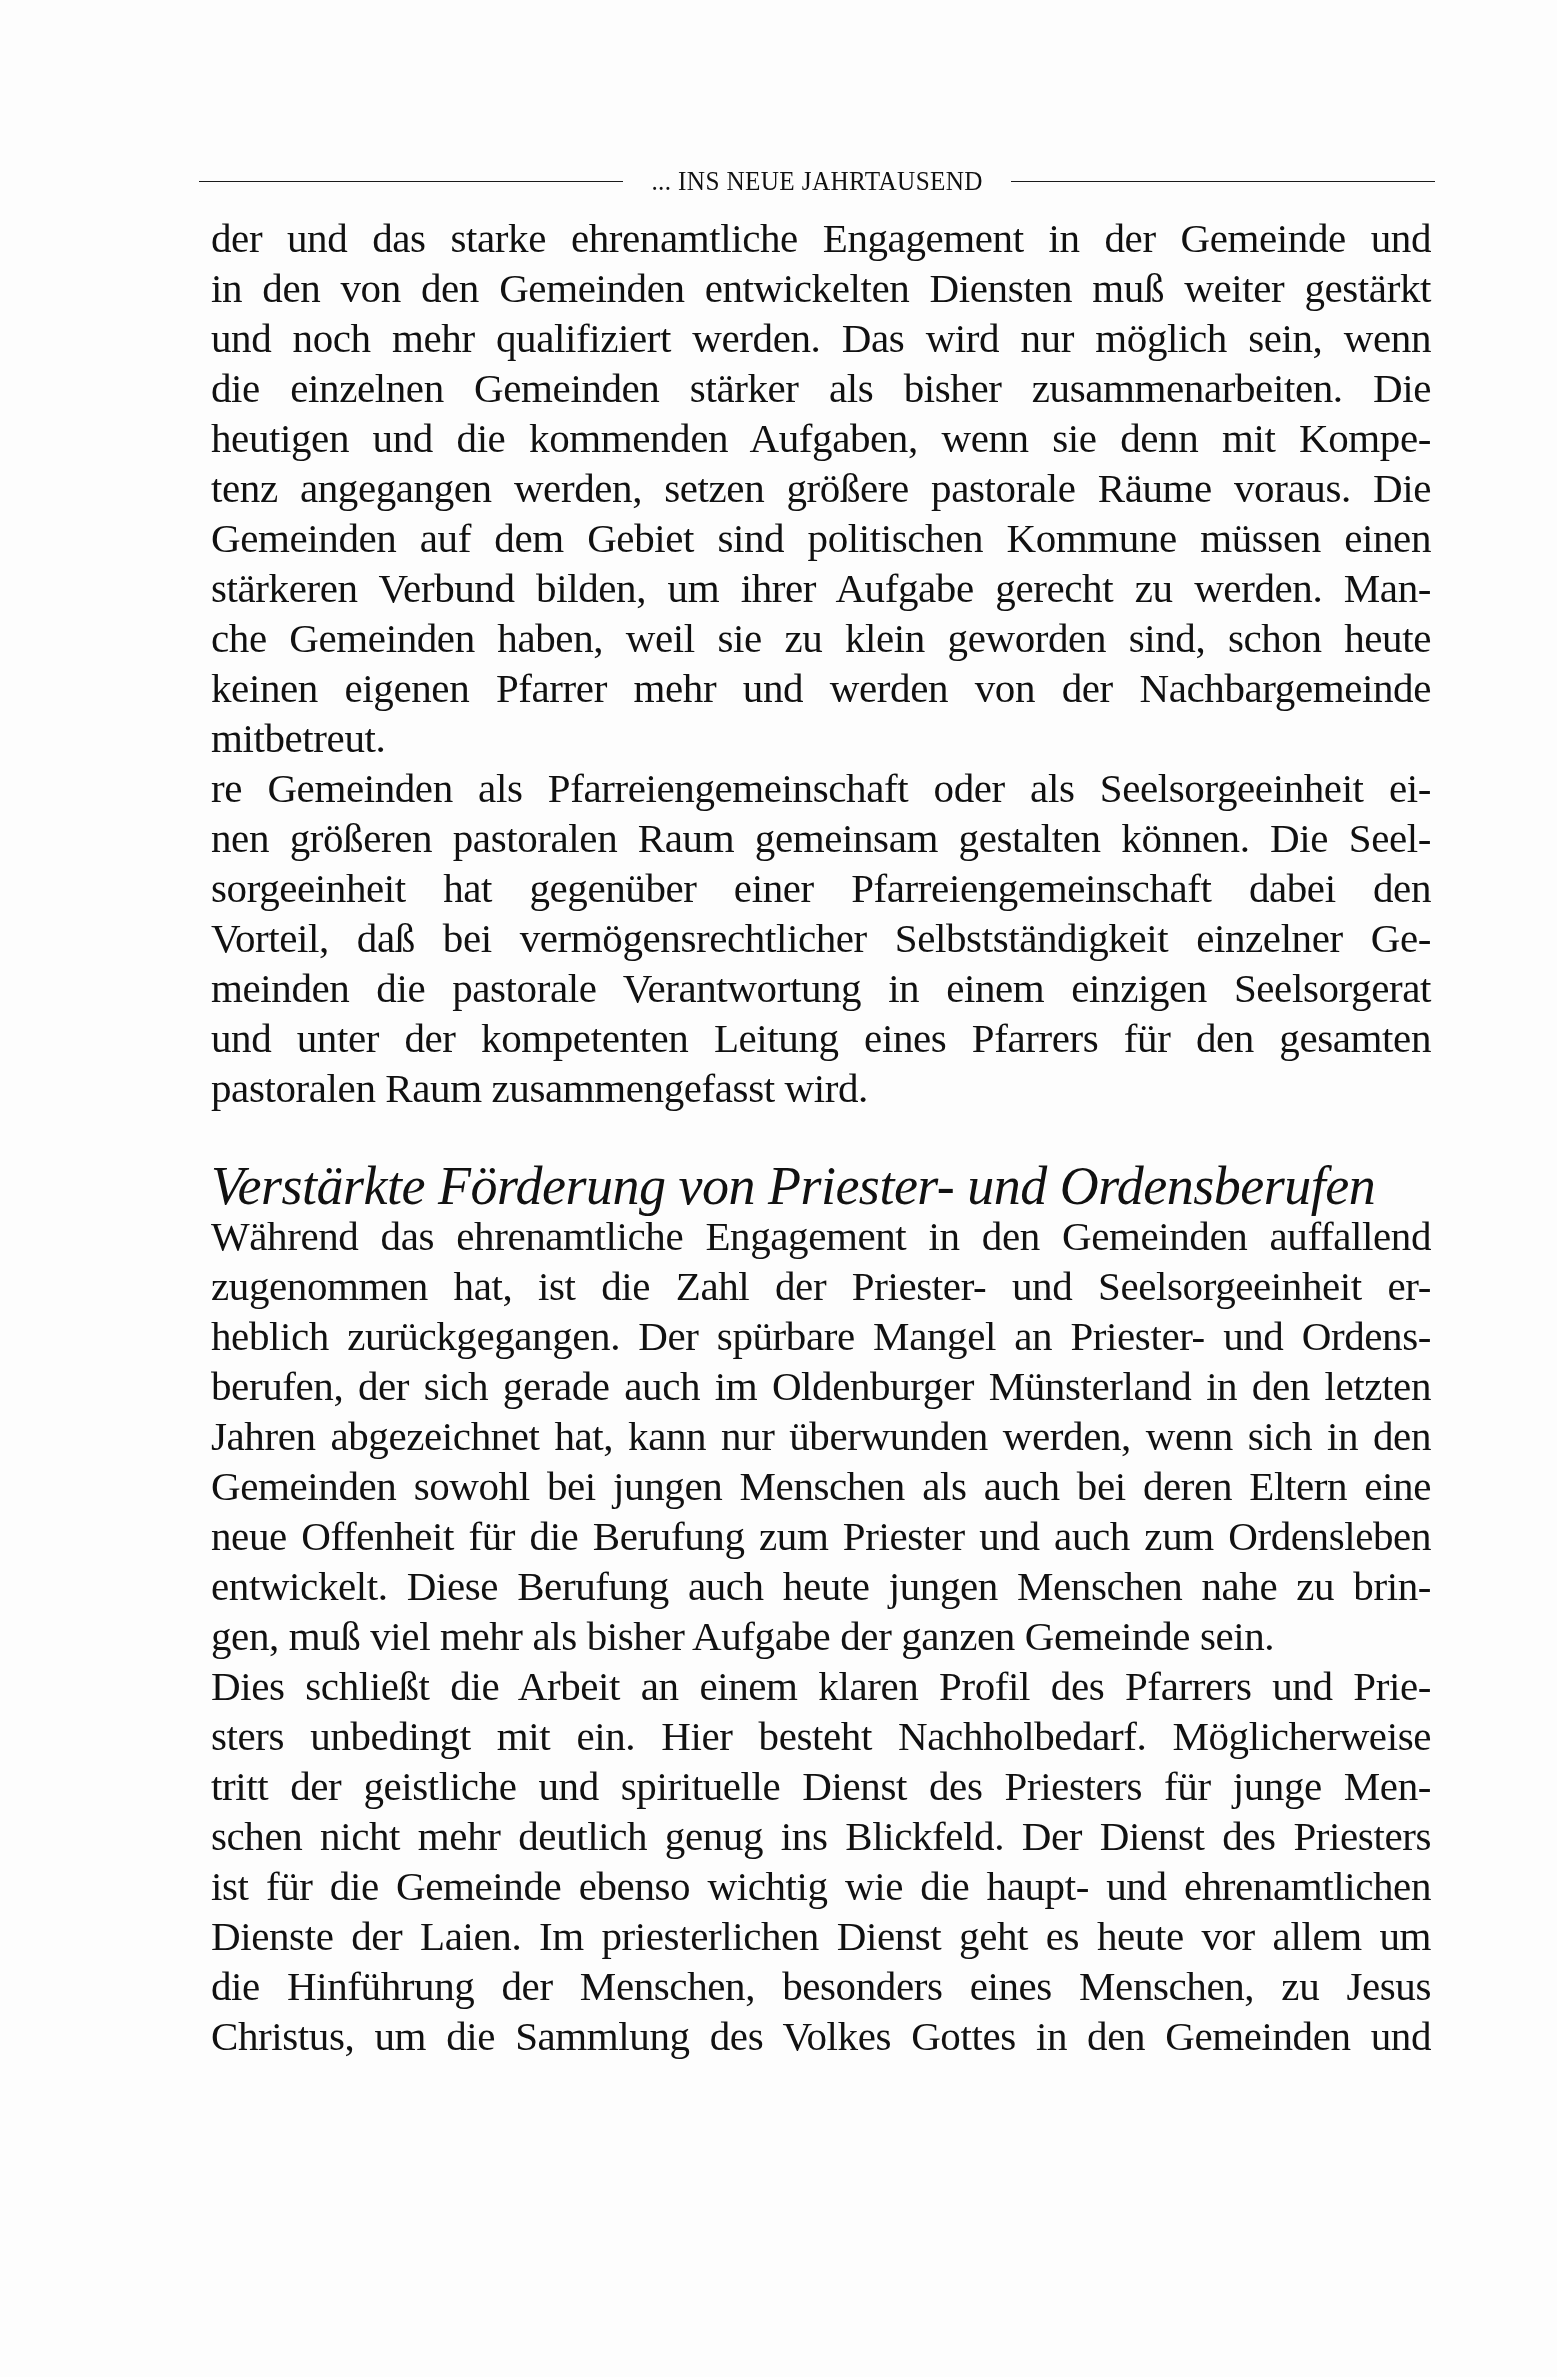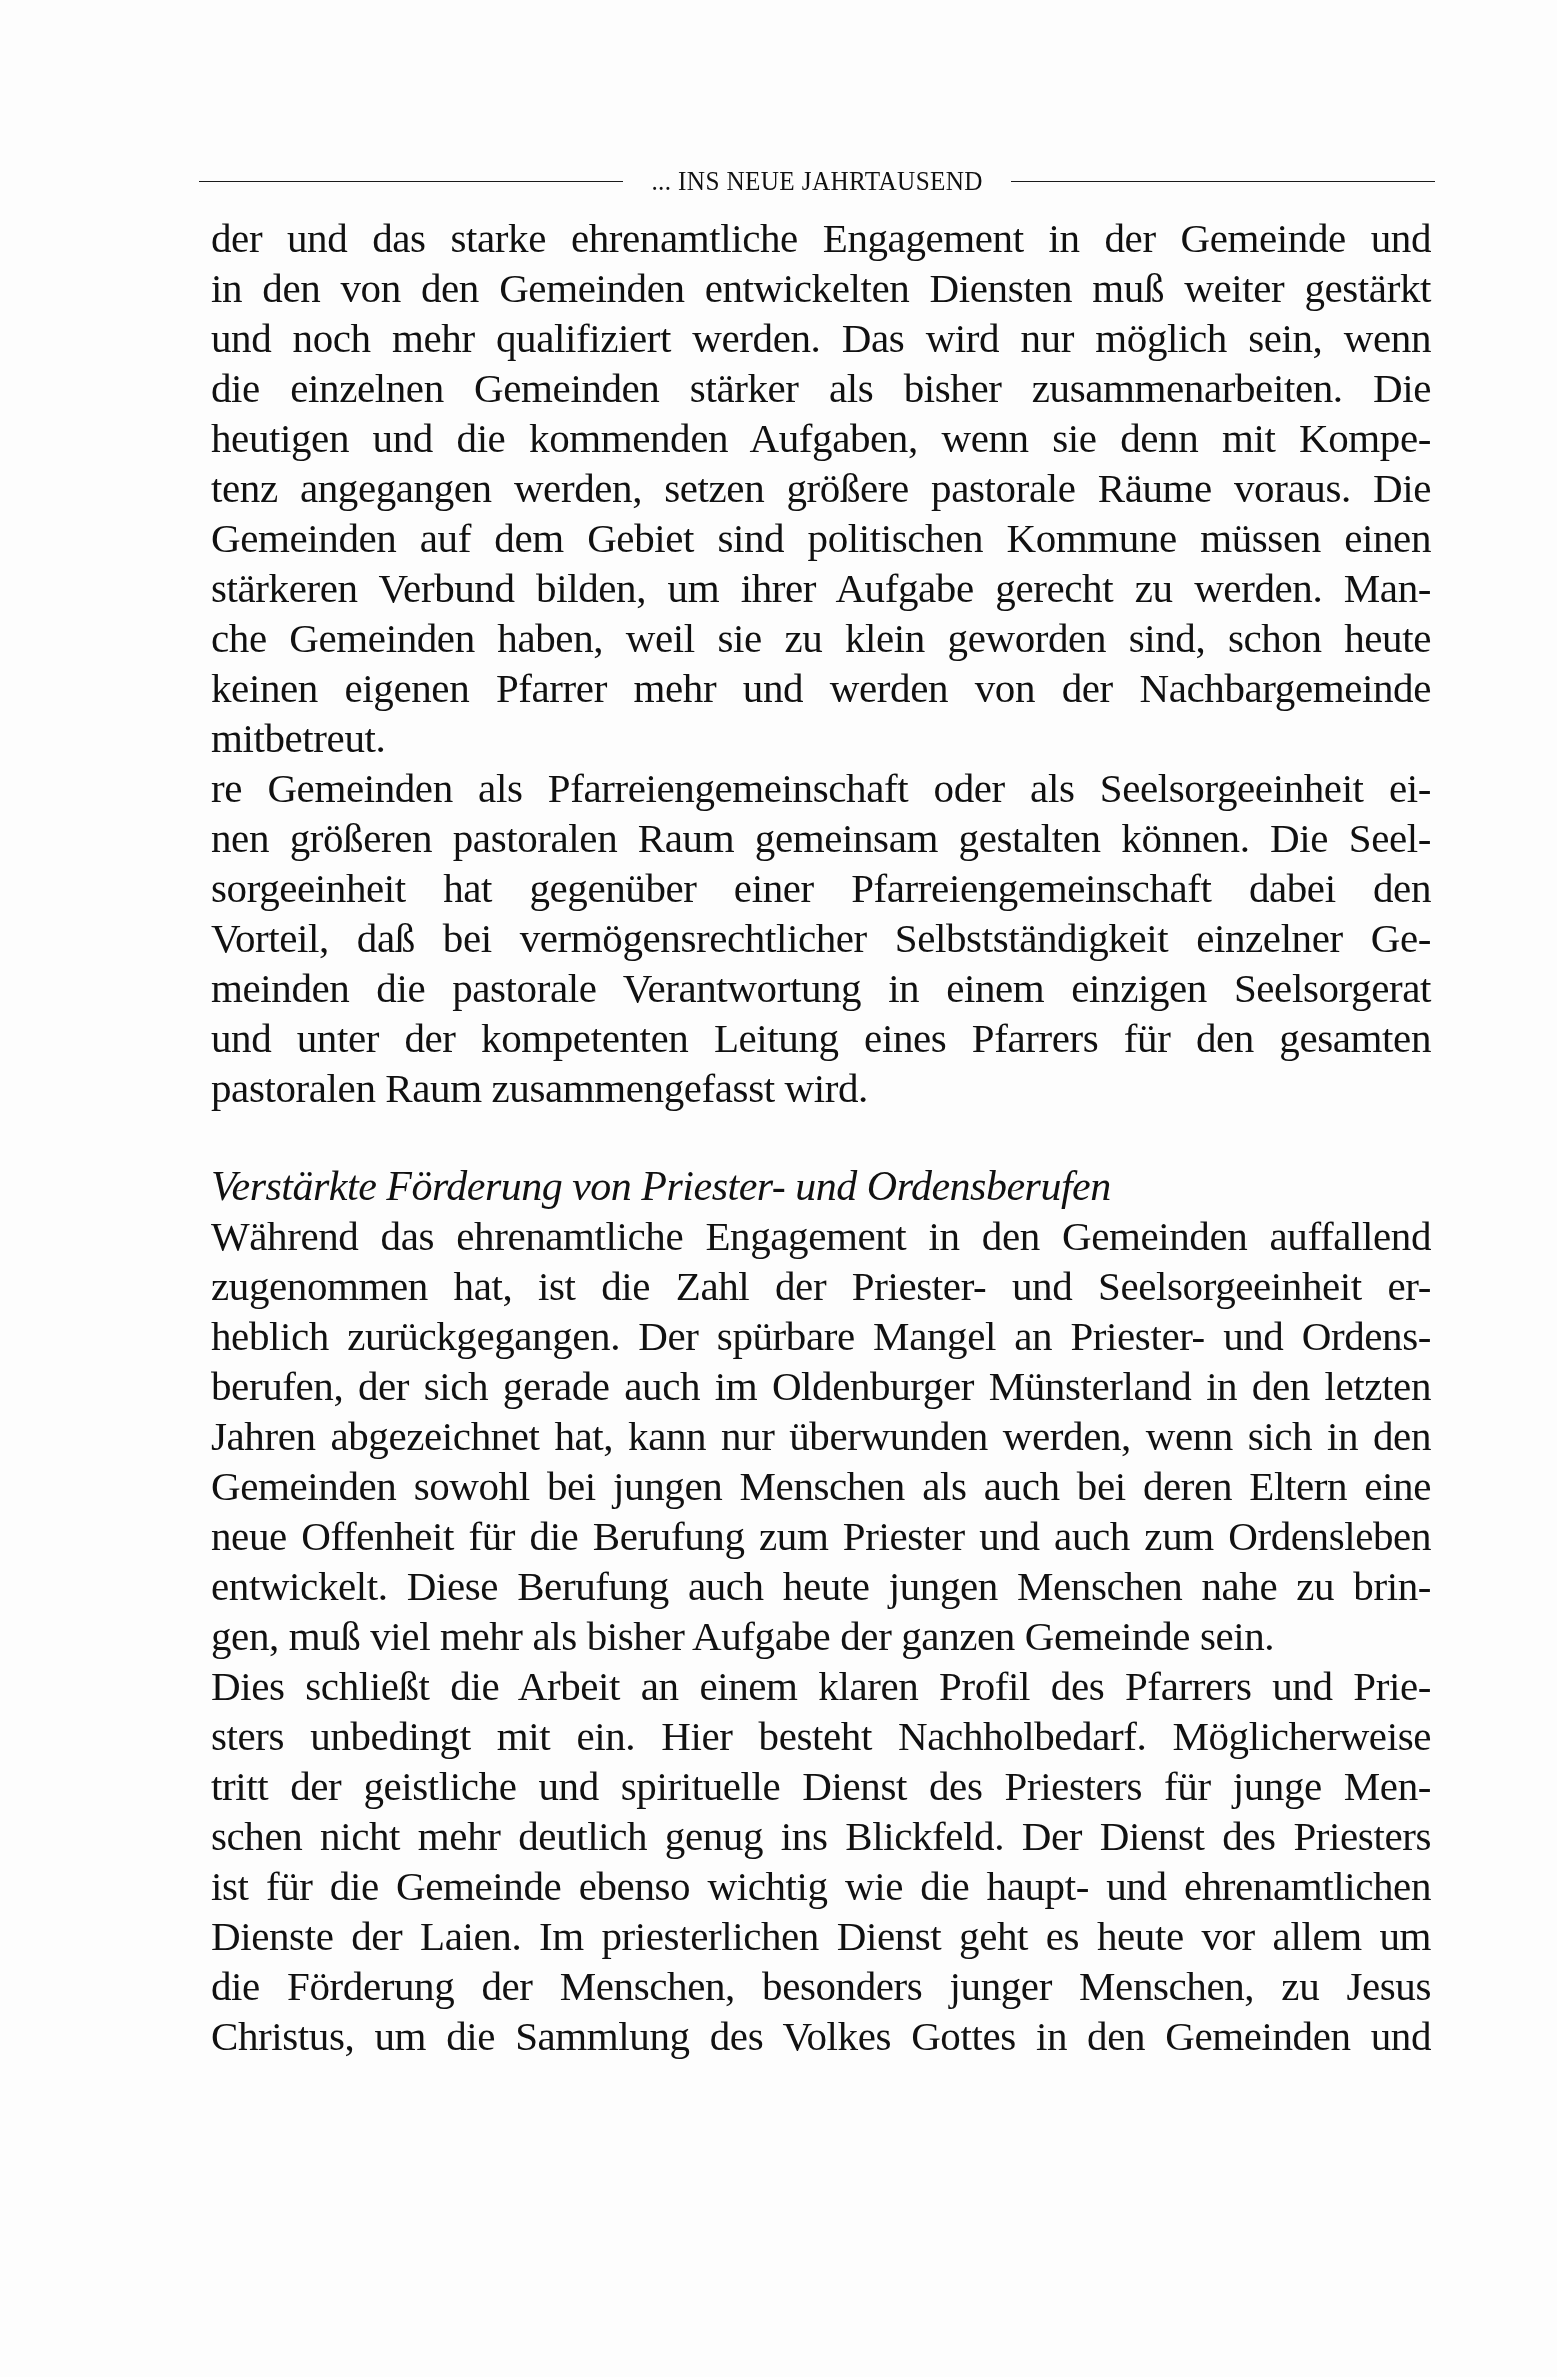--- a/index.html
+++ b/index.html
@@ -67,21 +67,21 @@
     text-align-last: justify;
     overflow: visible;
   }
   .line.last {
     text-align-last: left;
   }
   .section-heading {
     display: block;
     height: 50px;
     font-style: italic;
-    font-size: 42px;
+    font-size: 54px;
     line-height: 50px;
     white-space: nowrap;
     margin-top: 48px;
     letter-spacing: -0.5px;
   }
   
   .page-footer {
     position: absolute;
     left: 163px;
     top: 2131px;
@@ -145,20 +145,20 @@
       <span class="line">entwickelt. Diese Berufung auch heute jungen Menschen nahe zu brin-</span>
       <span class="line last">gen, muß viel mehr als bisher Aufgabe der ganzen Gemeinde sein.</span>
     </div>
     <div>
       <span class="line">Dies schließt die Arbeit an einem klaren Profil des Pfarrers und Prie-</span>
       <span class="line">sters unbedingt mit ein. Hier besteht Nachholbedarf. Möglicherweise</span>
       <span class="line">tritt der geistliche und spirituelle Dienst des Priesters für junge Men-</span>
       <span class="line">schen nicht mehr deutlich genug ins Blickfeld. Der Dienst des Priesters</span>
       <span class="line">ist für die Gemeinde ebenso wichtig wie die haupt- und ehrenamtlichen</span>
       <span class="line">Dienste der Laien. Im priesterlichen Dienst geht es heute vor allem um</span>
-      <span class="line">die Förderung der Menschen, besonders junger Menschen, zu Jesus</span>
+      <span class="line">die Hinführung der Menschen, besonders eines Menschen, zu Jesus</span>
       <span class="line">Christus, um die Sammlung des Volkes Gottes in den Gemeinden und</span>
     </div>
   </div>
 
 
 </div>
 
 
 </body></html>

